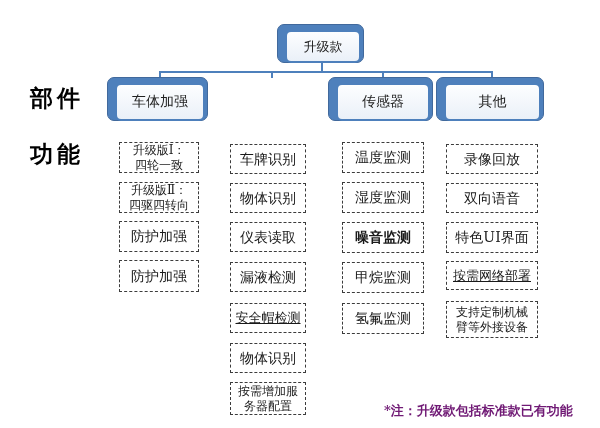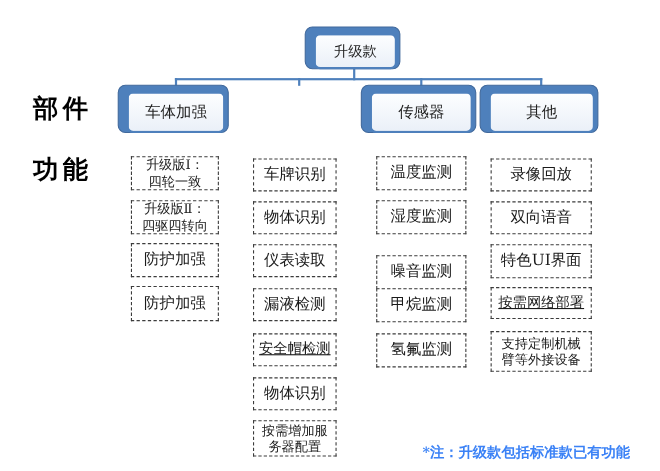--- a/index.html
+++ b/index.html
@@ -35,21 +35,21 @@
   }
   .item.small { font-size:12px; }
   .item.mid   { font-size:13px;text-decoration:underline; }
   
   .row-label {
     position:absolute; font-size:23px; font-weight:bold; color:#000;
     letter-spacing:4px;
   }
   .footnote {
     position:absolute; left:384px; top:402px;
-    font-size:13px; font-weight:bold; color:#3b82f6;
+    font-size:13px; font-weight:bold; color:#701a75;
   }
 </style>
 </head>
 <body>
 
 <div class="canvas">
 
   <div class="row-label" style="left:30px; top:83px;">部件</div>
   <div class="row-label" style="left:30px; top:139px;">功能</div>
 
@@ -97,21 +97,21 @@
   <div class="item" style="left:230px; top:183px; width:76px; height:30px;">物体识别</div>
   <div class="item" style="left:230px; top:222px; width:76px; height:30px;">仪表读取</div>
   <div class="item" style="left:230px; top:262px; width:76px; height:30px;">漏液检测</div>
   <div class="item mid" style="left:230px; top:303px; width:76px; height:30px;">安全帽检测</div>
   <div class="item" style="left:230px; top:343px; width:76px; height:30px;">物体识别</div>
   <div class="item small" style="left:230px; top:382px; width:76px; height:33px;">按需增加服
 务器配置</div>
 
   <div class="item" style="left:342px; top:142px; width:82px; height:31px;">温度监测</div>
   <div class="item" style="left:342px; top:182px; width:82px; height:31px;text-align:right;">湿度监测</div>
-  <div class="item" style="left:342px; top:232px; width:82px; height:31px;">噪音监测</div>
+  <div class="item" style="left:342px; top:222px; width:82px; height:31px;font-weight:bold;">噪音监测</div>
   <div class="item" style="left:342px; top:262px; width:82px; height:31px;">甲烷监测</div>
   <div class="item" style="left:342px; top:303px; width:82px; height:31px;">氢氟监测</div>
 
   <div class="item" style="left:446px; top:144px; width:92px; height:30px;">录像回放</div>
   <div class="item" style="left:446px; top:183px; width:92px; height:30px;">双向语音</div>
   <div class="item" style="left:446px; top:222px; width:92px; height:31px;">特色UI界面</div>
   <div class="item mid" style="left:446px; top:261px; width:92px; height:29px;">按需网络部署</div>
   <div class="item small" style="left:446px; top:301px; width:92px; height:37px;">支持定制机械
 臂等外接设备</div>
 

